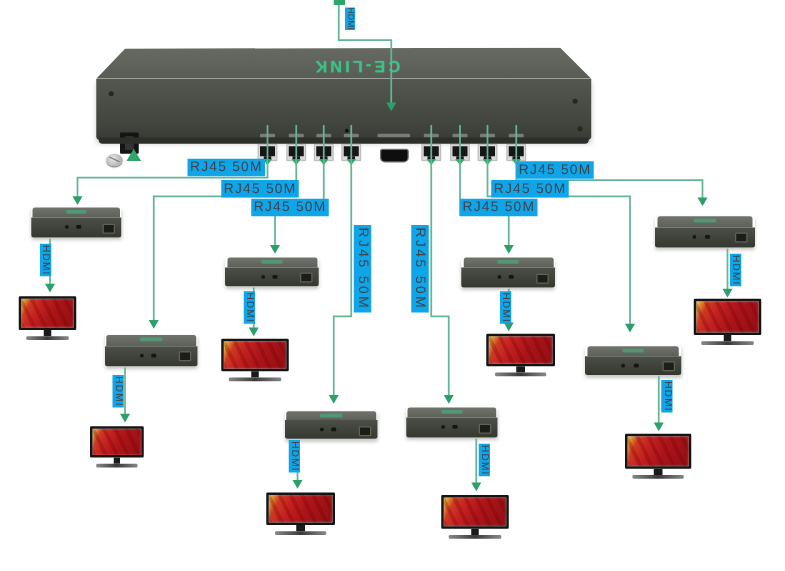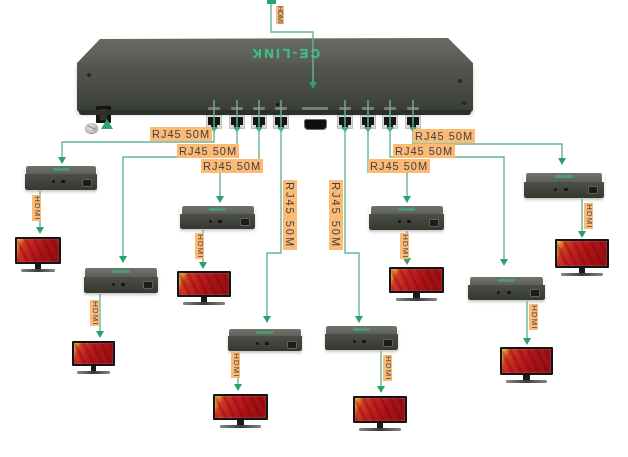--- a/index.html
+++ b/index.html
@@ -53,21 +53,21 @@
   .tv{position:absolute;}
   .tv-screen{position:absolute;left:0;top:0;right:0;bottom:8px;border:2px solid #141414;border-radius:1px;
     background:
       repeating-linear-gradient(64deg,rgba(110,0,5,0.28) 0 3px,rgba(0,0,0,0) 3px 8px),
       linear-gradient(118deg,#ecd04e 0%,#e0972e 6%,#cf3a22 16%,#c32020 34%,#ab1418 58%,#930e12 100%);
     box-shadow:inset 0 0 2px rgba(255,255,255,.35);}
   .tv-neck{position:absolute;left:44%;bottom:3px;width:12%;height:5px;background:#1a1a1a;}
   .tv-base{position:absolute;left:12%;bottom:0;width:76%;height:3px;background:linear-gradient(90deg,#888,#3a3a3a,#888);border-radius:1px;}
 
   
-  .lbl{position:absolute;background:#fdba74;color:#41434b;z-index:6;line-height:1.1;}
+  .lbl{position:absolute;background:#0ea5e9;color:#41434b;z-index:6;line-height:1.1;}
   .lbl.rj{font-size:11px;padding:1px 2px;white-space:nowrap;letter-spacing:1px;}
   .lbl.rj.vert{writing-mode:vertical-rl;letter-spacing:2px;padding:2px 1px;}
   .lbl.hd{font-size:8px;writing-mode:vertical-rl;letter-spacing:1px;padding:1px 0;}
   .lbl.src{font-size:7px;writing-mode:vertical-rl;letter-spacing:0;padding:0;}
   .src-square{position:absolute;left:267px;top:0;width:9px;height:4px;background:#2fa56b;z-index:6;}
 
   svg.wires{position:absolute;left:0;top:0;z-index:5;pointer-events:none;}
 </style>
 </head>
 <body>

